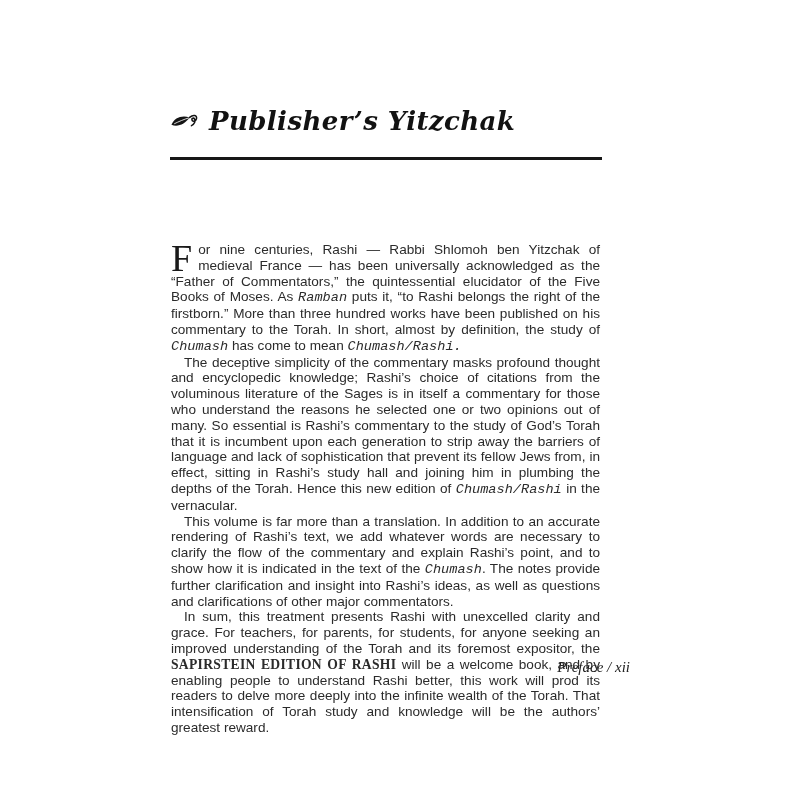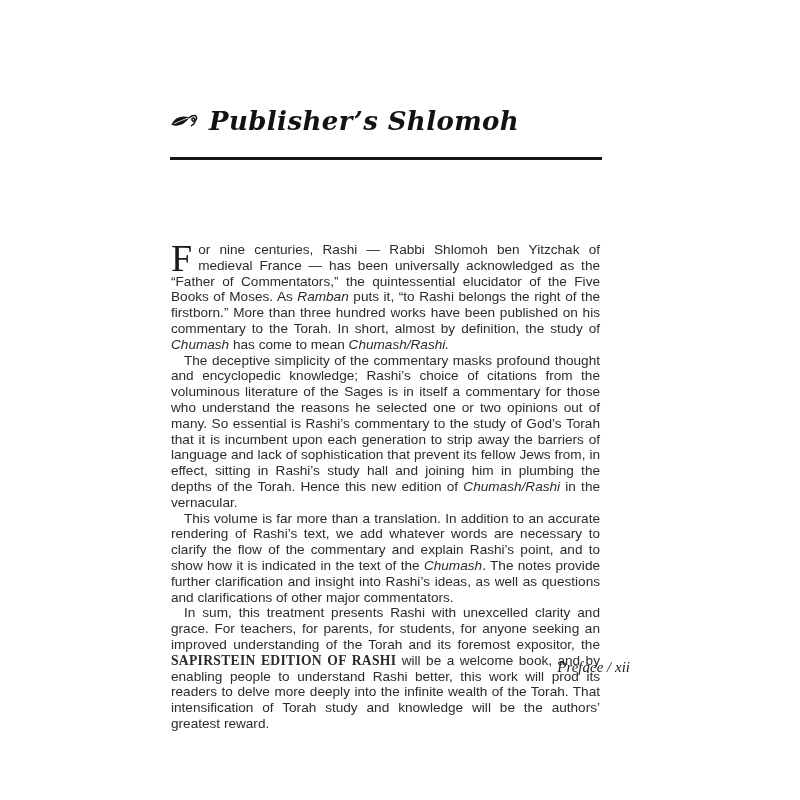--- a/index.html
+++ b/index.html
@@ -53,21 +53,21 @@
   .bodytext p { margin: 0; }
   .bodytext p.indent { text-indent: 13px; }
   .dropcap {
     float: left;
     font-family: "Liberation Serif", serif;
     font-size: 38px;
     line-height: 30px;
     padding: 1px 6px 0 0;
     color: #1a1a1a;
   }
-  .it { font-style: italic; }
+  .it { font-style: italic; font-family: Liberation Mono, monospace; }
   .bd { font-weight: bold; letter-spacing: 0.3px; font-family: Liberation Serif, serif; }
   .footer {
     position: absolute;
     right: 170px;
     top: 659px;
     font-family: "Liberation Serif", serif;
     font-style: italic;
     font-size: 15px;
     color: #222222;
   }
@@ -78,21 +78,21 @@
 <div class="page">
 
   <div class="header">
     <span class="ornament">
       <svg width="32" height="20" viewBox="0 0 34 22" aria-hidden="true">
         <path d="M1 14 C4 6, 13 3, 21 6 C16 13, 8 17, 1 14 Z" fill="#141414"></path>
         <path d="M4 13 C9 10.5, 15 8, 20 6.5" stroke="#ffffff" stroke-width="0.9" fill="none"></path>
         <path d="M21 6 C25 2.5, 29.5 3.5, 28.5 7.5 C27.8 10.5, 24 11, 23.5 8.5 C23.1 6.8, 25.5 6, 26.5 7.8 C27.6 9.8, 26.5 13.5, 23 15" stroke="#141414" fill="none" stroke-width="1.7" stroke-linecap="round"></path>
       </svg>
     </span>
-    <span class="title">Publisher’s Shlomoh</span>
+    <span class="title">Publisher’s Yitzchak</span>
   </div>
 
   <div class="rule"></div>
 
   <div class="bodytext">
       <p><span class="dropcap">F</span><span>or nine centuries, Rashi — Rabbi Shlomoh ben Yitzchak of medieval France — has been universally acknowledged as the “Father of Commentators,” the quintessential elucidator of the Five Books of Moses. As </span><span class="it">Ramban</span><span> puts it, “to Rashi belongs the right of the firstborn.” More than three hundred works have been published on his commentary to the Torah. In short, almost by definition, the study of </span><span class="it">Chumash</span><span> has come to mean </span><span class="it">Chumash/Rashi.</span></p>
       <p class="indent"><span>The deceptive simplicity of the commentary masks profound thought and encyclopedic knowledge; Rashi’s choice of citations from the voluminous literature of the Sages is in itself a commentary for those who understand the reasons he selected one or two opinions out of many. So essential is Rashi’s commentary to the study of God’s Torah that it is incumbent upon each generation to strip away the barriers of language and lack of sophistication that prevent its fellow Jews from, in effect, sitting in Rashi’s study hall and joining him in plumbing the depths of the Torah. Hence this new edition of </span><span class="it">Chumash/Rashi</span><span> in the vernacular.</span></p>
       <p class="indent"><span>This volume is far more than a translation. In addition to an accurate rendering of Rashi’s text, we add whatever words are necessary to clarify the flow of the commentary and explain Rashi’s point, and to show how it is indicated in the text of the </span><span class="it">Chumash</span><span>. The notes provide further clarification and insight into Rashi’s ideas, as well as questions and clarifications of other major commentators.</span></p>
       <p class="indent"><span>In sum, this treatment presents Rashi with unexcelled clarity and grace. For teachers, for parents, for students, for anyone seeking an improved understanding of the Torah and its foremost expositor, the </span><span class="bd">SAPIRSTEIN EDITION OF RASHI</span><span> will be a welcome book, and by enabling people to understand Rashi better, this work will prod its readers to delve more deeply into the infinite wealth of the Torah. That intensification of Torah study and knowledge will be the authors’ greatest reward.</span></p>
     </div>

